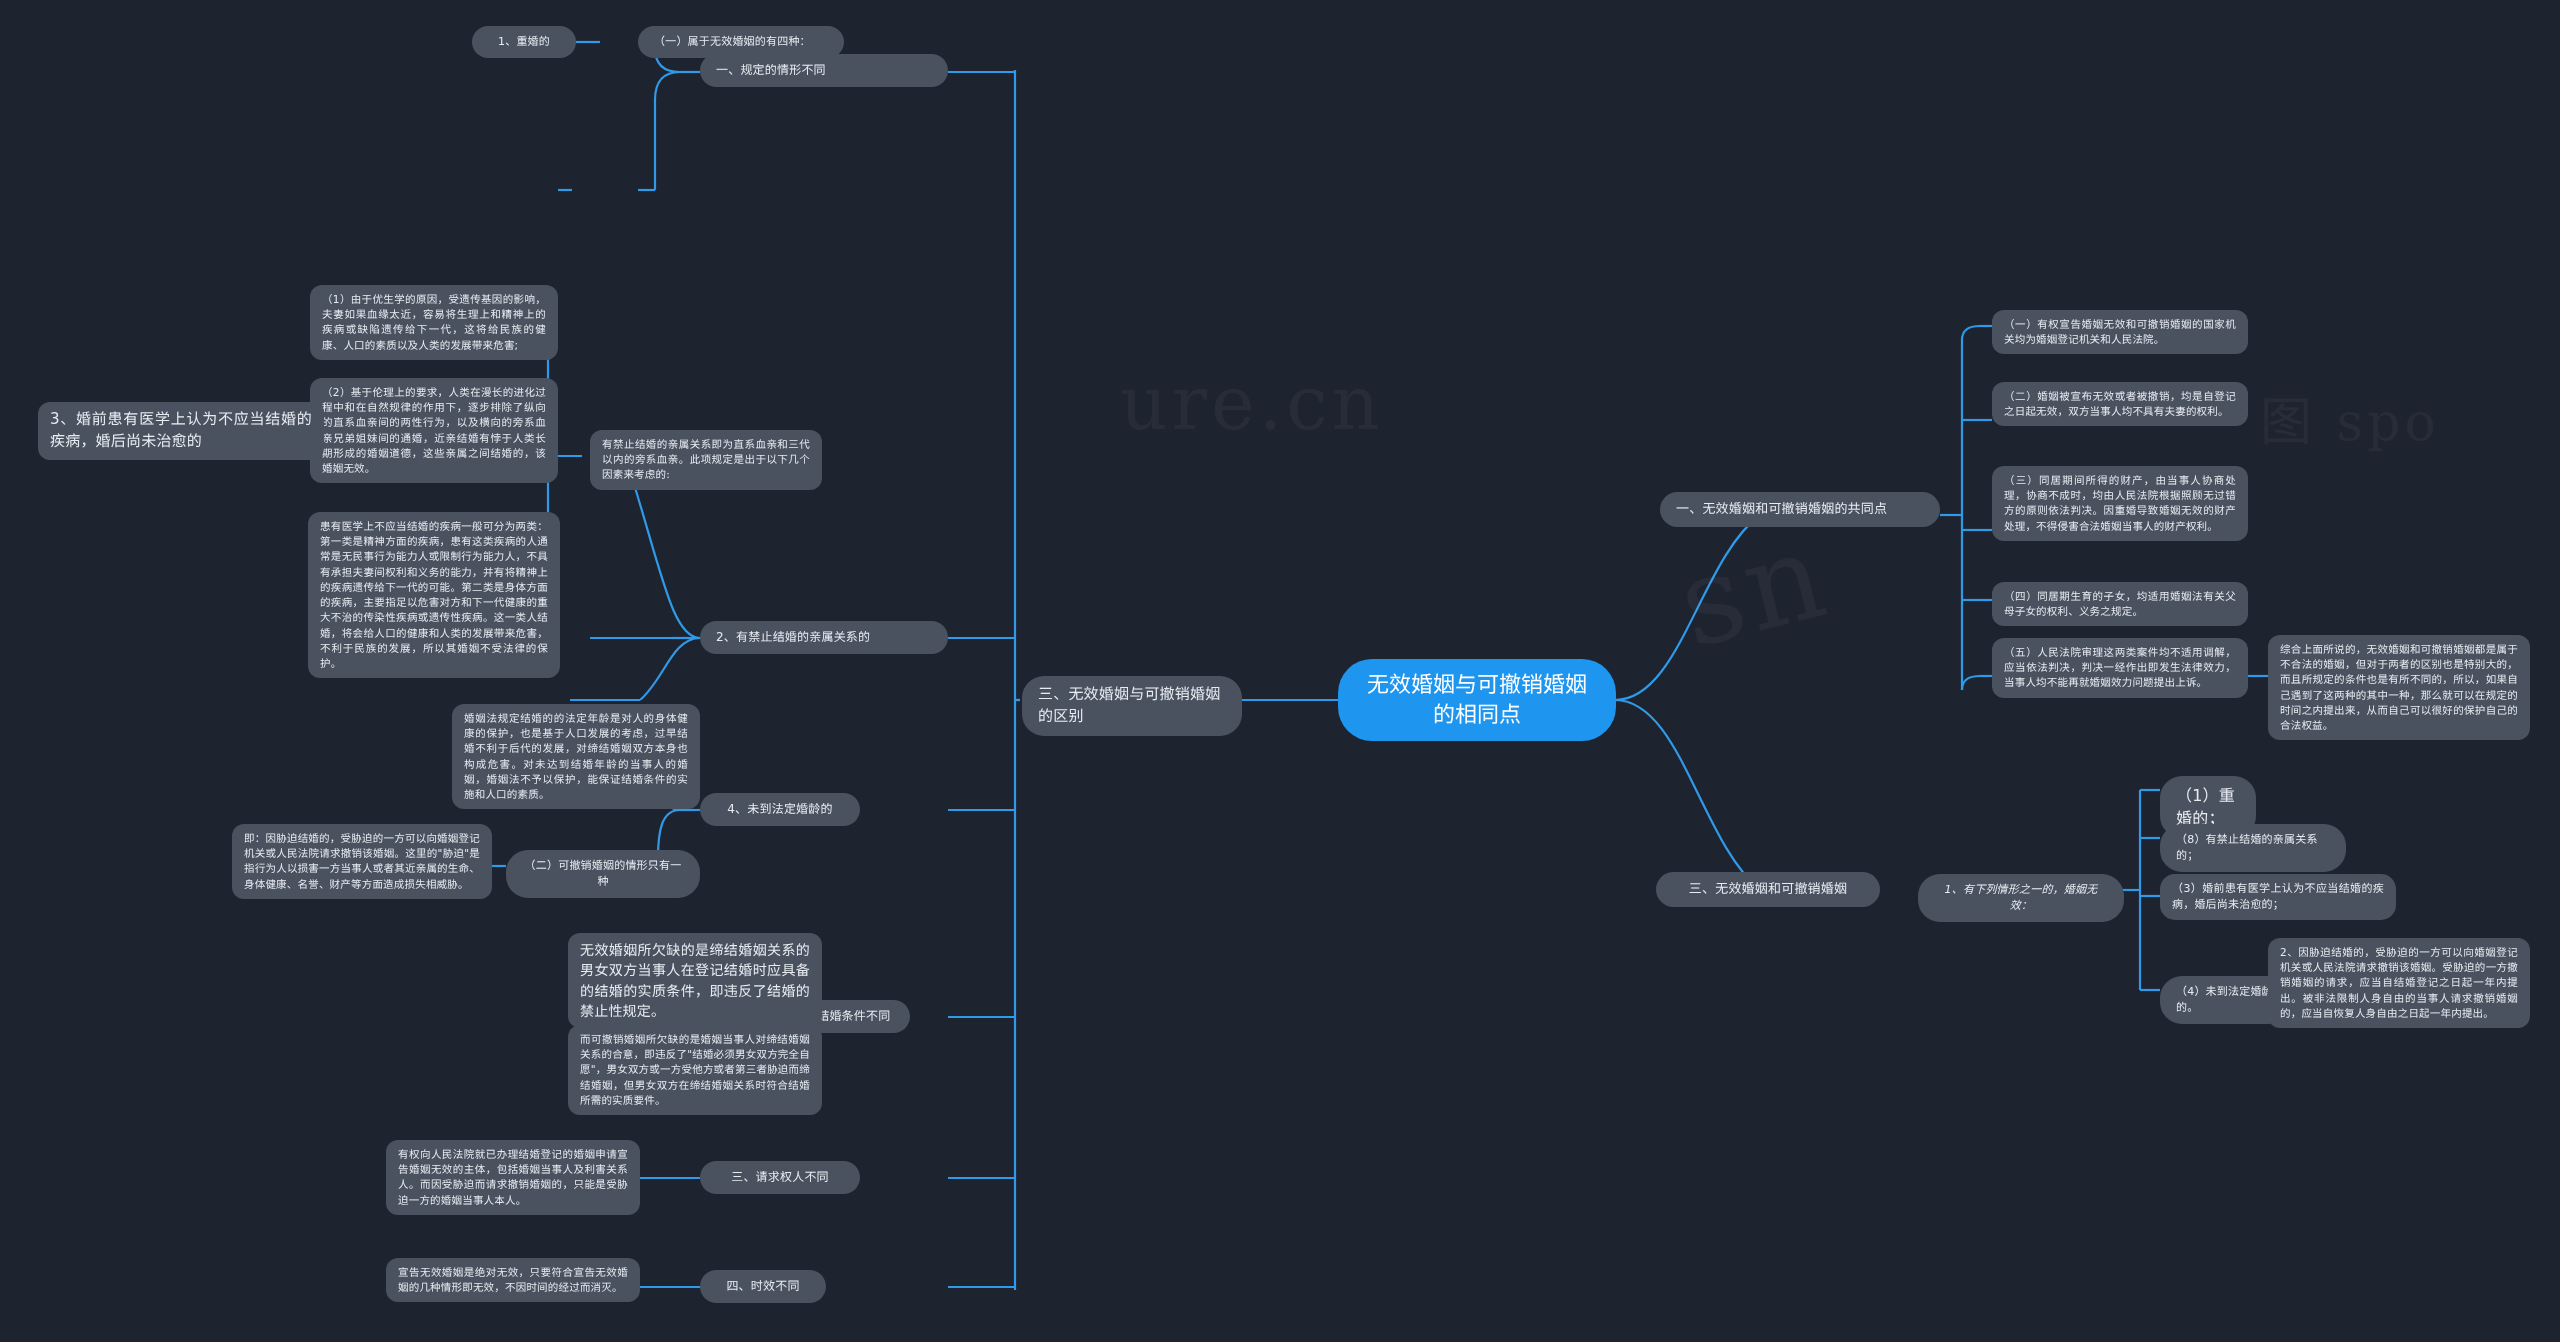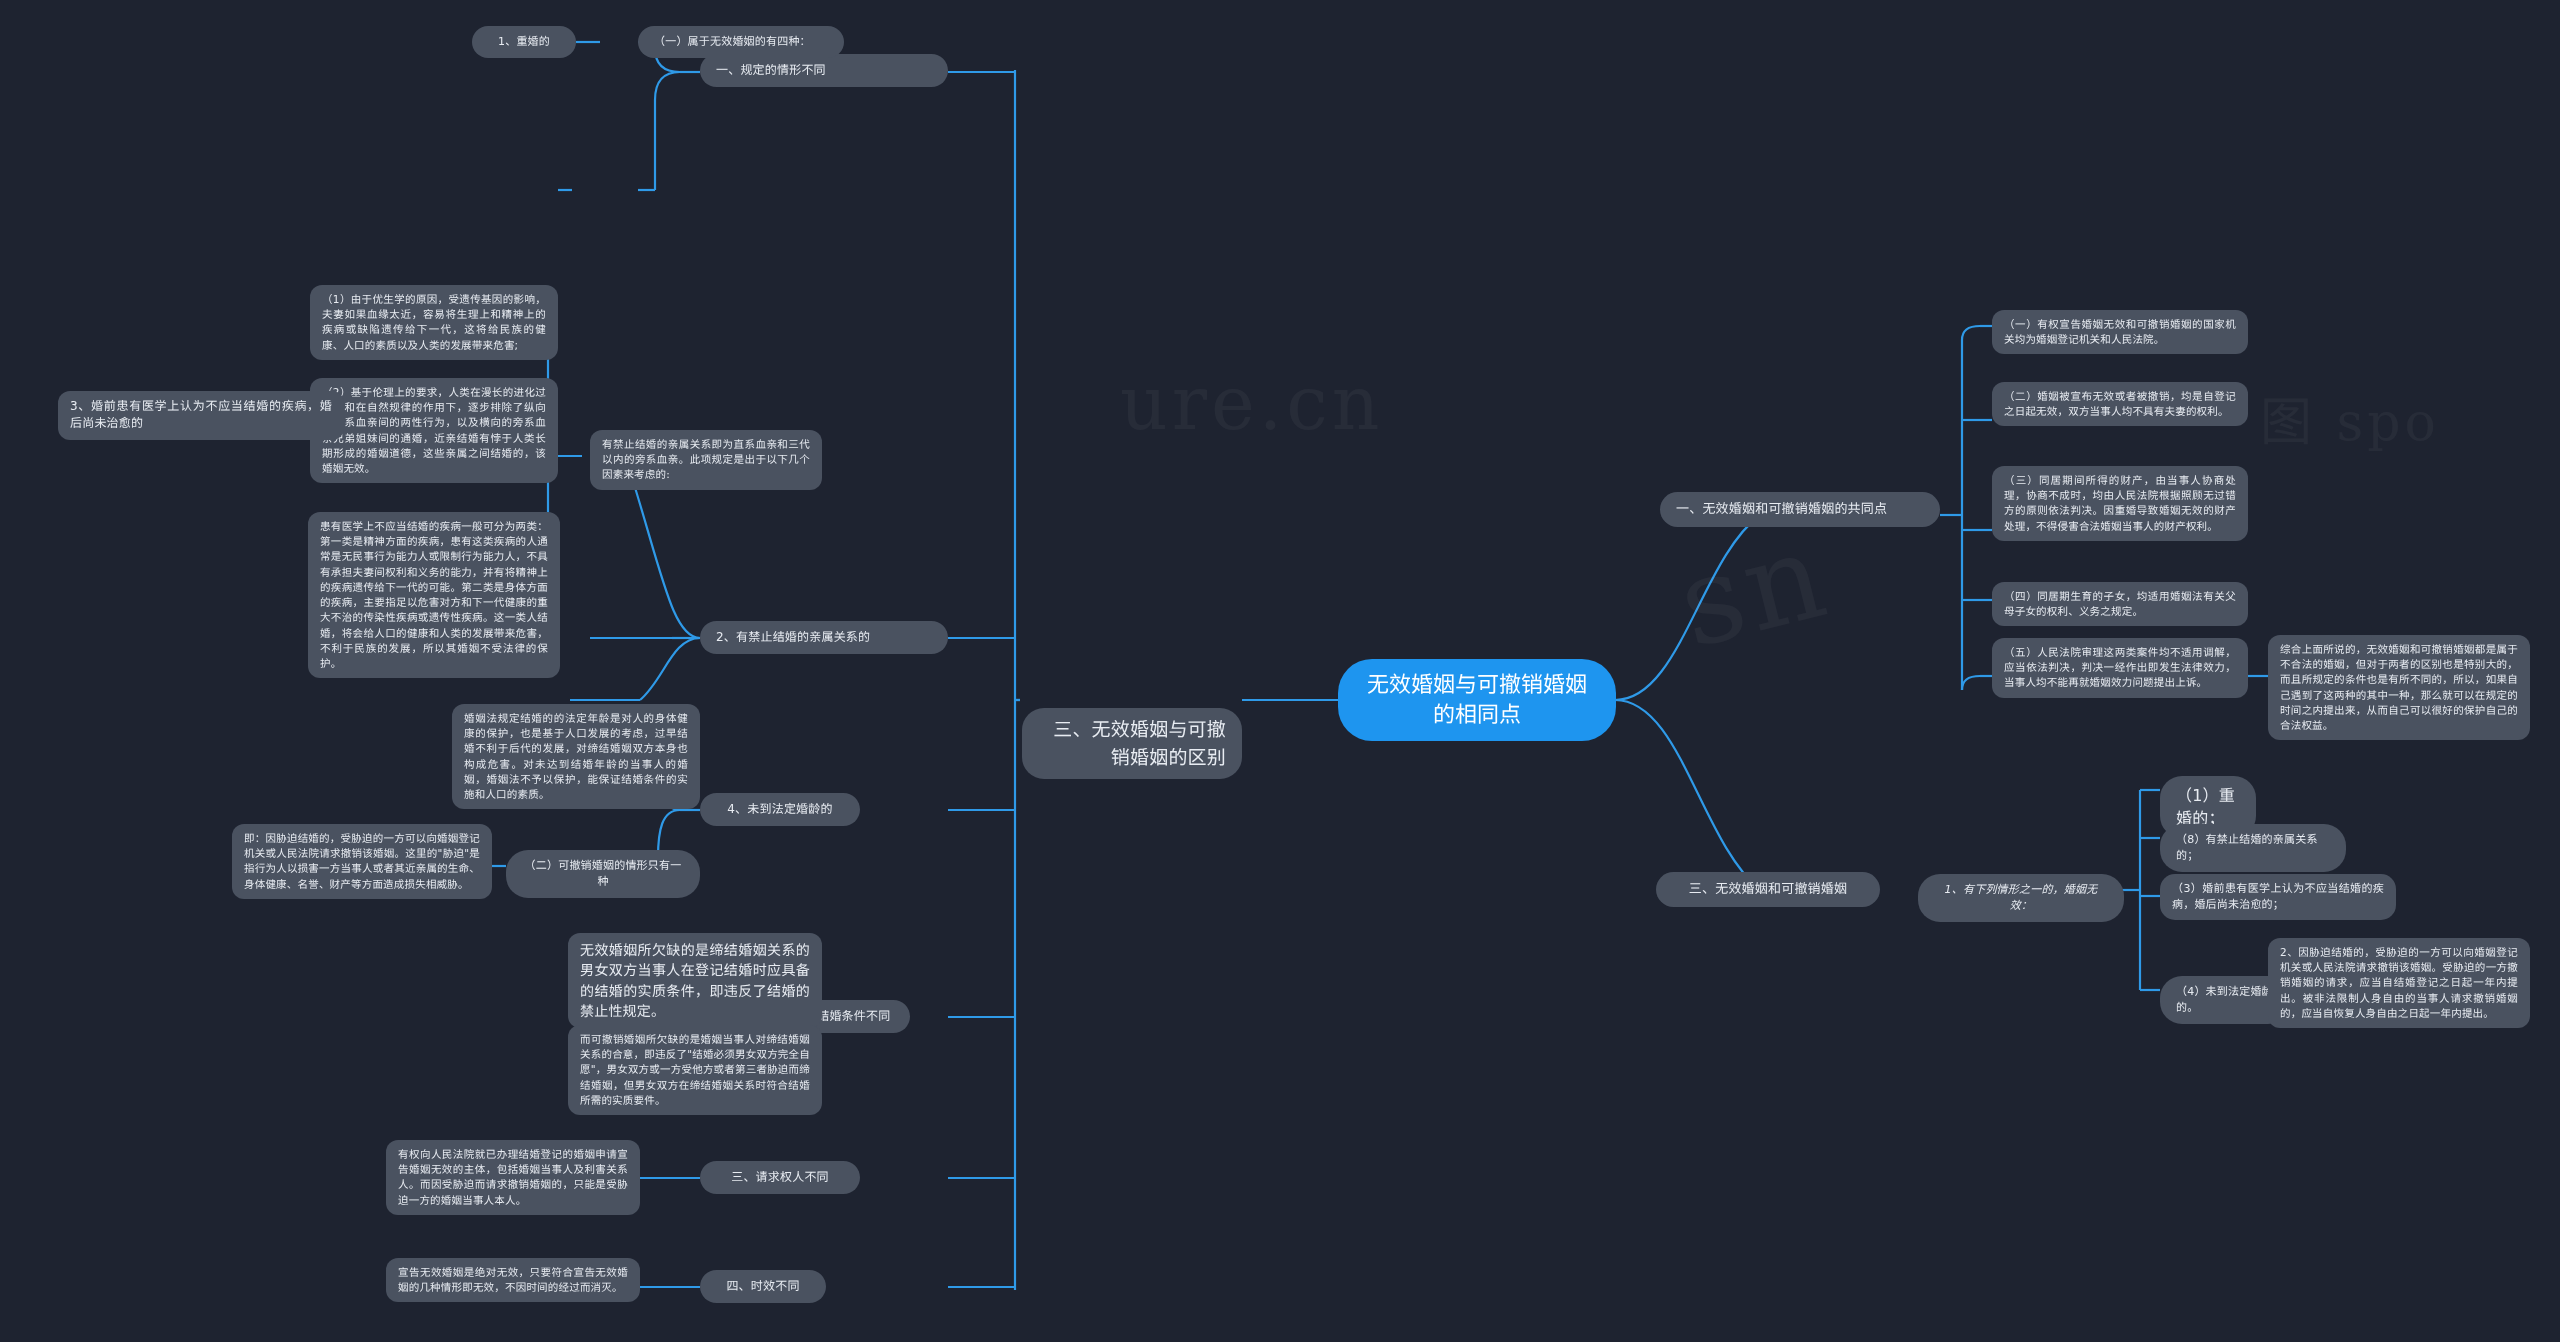--- a/index.html
+++ b/index.html
@@ -148,31 +148,31 @@
       <path d="M2140 838 L2160 838"></path>
       <path d="M2140 896 L2160 896"></path>
       <path d="M2140 990 L2160 990"></path>
 
       <path d="M2250 990 L2268 990"></path>
     </g>
   </svg>
 
   <div class="root" style="left:1338px;top:659px;width:278px;height:82px;">无效婚姻与可撤销婚姻的相同点</div>
 
-  <div class="node pill" style="left:1022px;top:708px;width:220px;font-size:19px;text-align:right;">三、无效婚姻与可撤销婚姻的区别</div>
+  <div class="node pill" style="left:1022px;top:676px;width:220px;font-size:15px;text-align:left;">三、无效婚姻与可撤销婚姻的区别</div>
 
   <div class="node pill" style="left:700px;top:54px;width:248px;font-size:12px;">一、规定的情形不同</div>
   <div class="node pill" style="left:638px;top:26px;width:0;min-width:206px;font-size:11px;white-space:nowrap;">（一）属于无效婚姻的有四种：</div>
   <div class="node pill" style="left:472px;top:26px;width:104px;font-size:11px;text-align:center;">1、重婚的</div>
 
   <div class="node pill" style="left:700px;top:621px;width:248px;font-size:12px;">2、有禁止结婚的亲属关系的</div>
   <div class="node" style="left:590px;top:430px;width:232px;font-size:10.5px;">有禁止结婚的亲属关系即为直系血亲和三代以内的旁系血亲。此项规定是出于以下几个因素来考虑的:</div>
   <div class="node" style="left:310px;top:285px;width:248px;font-size:10.5px;">（1）由于优生学的原因，受遗传基因的影响，夫妻如果血缘太近，容易将生理上和精神上的疾病或缺陷遗传给下一代，这将给民族的健康、人口的素质以及人类的发展带来危害;</div>
   <div class="node" style="left:310px;top:378px;width:248px;font-size:10.5px;">（2）基于伦理上的要求，人类在漫长的进化过程中和在自然规律的作用下，逐步排除了纵向的直系血亲间的两性行为，以及横向的旁系血亲兄弟姐妹间的通婚，近亲结婚有悖于人类长期形成的婚姻道德，这些亲属之间结婚的，该婚姻无效。</div>
-  <div class="node" style="left:38px;top:391px;width:286px;font-size:12px;margin-left:20px;">3、婚前患有医学上认为不应当结婚的疾病，婚后尚未治愈的</div>
+  <div class="node" style="left:38px;top:402px;width:286px;font-size:15px;">3、婚前患有医学上认为不应当结婚的疾病，婚后尚未治愈的</div>
   <div class="node" style="left:308px;top:512px;width:252px;font-size:10.5px;">患有医学上不应当结婚的疾病一般可分为两类：第一类是精神方面的疾病，患有这类疾病的人通常是无民事行为能力人或限制行为能力人，不具有承担夫妻间权利和义务的能力，并有将精神上的疾病遗传给下一代的可能。第二类是身体方面的疾病，主要指足以危害对方和下一代健康的重大不治的传染性疾病或遗传性疾病。这一类人结婚，将会给人口的健康和人类的发展带来危害，不利于民族的发展，所以其婚姻不受法律的保护。</div>
 
   <div class="node pill" style="left:700px;top:793px;width:160px;font-size:12px;text-align:center;">4、未到法定婚龄的</div>
   <div class="node" style="left:452px;top:704px;width:248px;font-size:10.5px;">婚姻法规定结婚的的法定年龄是对人的身体健康的保护，也是基于人口发展的考虑，过早结婚不利于后代的发展，对缔结婚姻双方本身也构成危害。对未达到结婚年龄的当事人的婚姻，婚姻法不予以保护，能保证结婚条件的实施和人口的素质。</div>
   <div class="node pill" style="left:506px;top:850px;width:194px;font-size:11px;text-align:center;">（二）可撤销婚姻的情形只有一种</div>
   <div class="node" style="left:232px;top:824px;width:260px;font-size:10.5px;">即：因胁迫结婚的，受胁迫的一方可以向婚姻登记机关或人民法院请求撤销该婚姻。这里的"胁迫"是指行为人以损害一方当事人或者其近亲属的生命、身体健康、名誉、财产等方面造成损失相威胁。</div>
 
   <div class="node pill" style="left:700px;top:1000px;width:210px;font-size:12px;text-align:center;">二、结婚时欠缺的结婚条件不同</div>
   <div class="node" style="left:568px;top:933px;width:254px;font-size:14px;">无效婚姻所欠缺的是缔结婚姻关系的男女双方当事人在登记结婚时应具备的结婚的实质条件，即违反了结婚的禁止性规定。</div>
   <div class="node" style="left:568px;top:1025px;width:254px;font-size:10.5px;">而可撤销婚姻所欠缺的是婚姻当事人对缔结婚姻关系的合意，即违反了"结婚必须男女双方完全自愿"，男女双方或一方受他方或者第三者胁迫而缔结婚姻，但男女双方在缔结婚姻关系时符合结婚所需的实质要件。</div>

